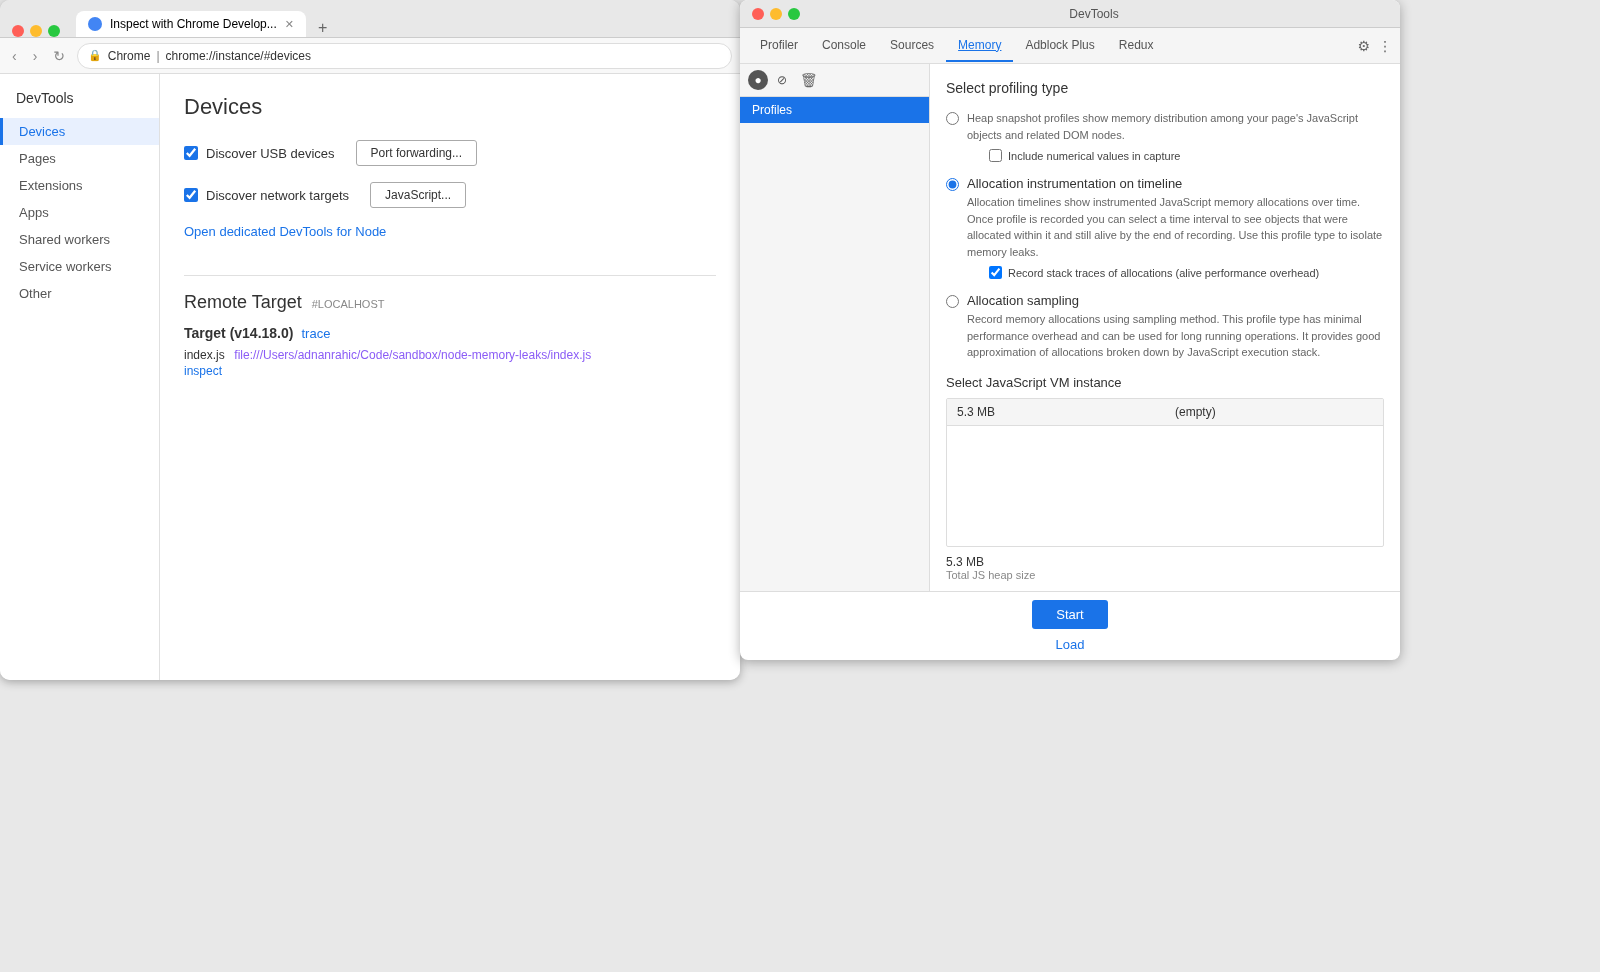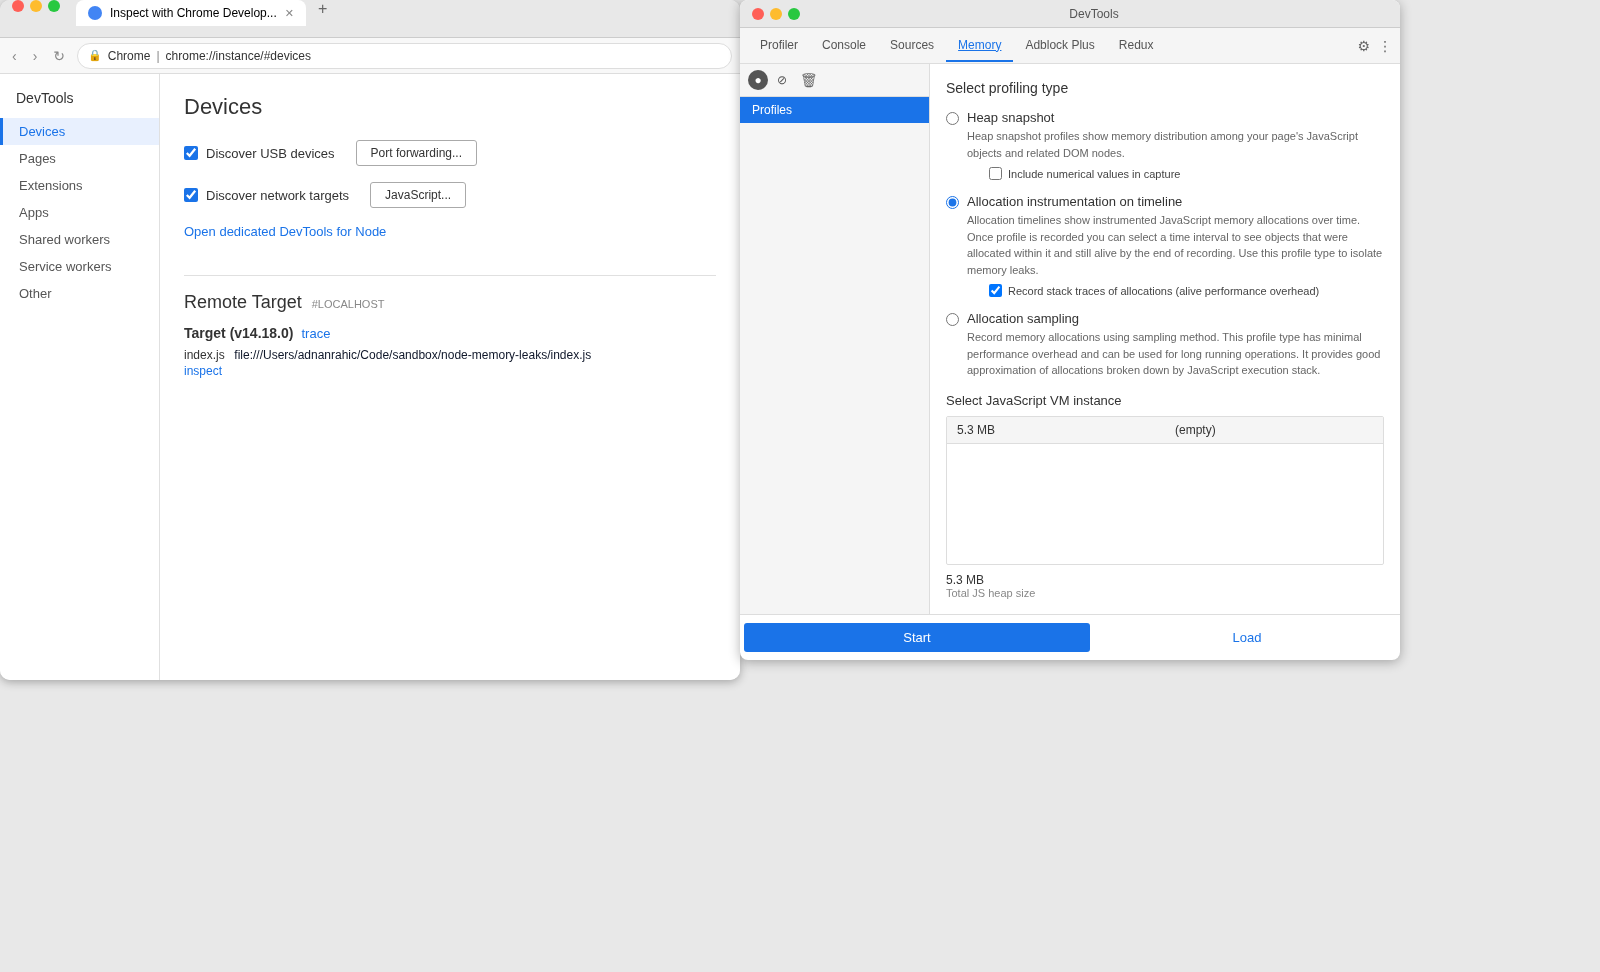--- a/index.html
+++ b/index.html
@@ -1,20 +1,20 @@
 <!DOCTYPE html>
 <html><head>
   <meta charset="utf-8">
   <style>
     * { box-sizing: border-box; margin: 0; padding: 0; }
     body { font-family: -apple-system, BlinkMacSystemFont, 'Segoe UI', sans-serif; background: #e8e8e8; font-size: 13px; width: 1600px; height: 972px; overflow: hidden; }
 
     
     .browser-window { background: #f0f0f0; border-radius: 10px; overflow: hidden; width: 740px; height: 680px; position: absolute; top: 0; left: 0; box-shadow: 0 2px 10px rgba(0,0,0,0.3); }
-    .browser-titlebar { background: #e8e8e8; height: 38px; display: flex; align-items: flex-start; padding: 0 12px; gap: 8px; border-bottom: 1px solid #ccc; }
+    .browser-titlebar { background: #e8e8e8; height: 38px; display: flex; align-items: flex-end; padding: 0 12px; gap: 8px; border-bottom: 1px solid #ccc; }
     .traffic-lights { display: flex; gap: 6px; }
     .traffic-light { width: 12px; height: 12px; border-radius: 50%; }
     .tl-red { background: #ff5f57; }
     .tl-yellow { background: #febc2e; }
     .tl-green { background: #28c840; }
     .browser-tab { display: flex; align-items: center; background: white; border-radius: 8px 8px 0 0; padding: 6px 12px; gap: 8px; font-size: 12px; margin-left: 8px; }
     .tab-favicon { width: 14px; height: 14px; background: #4285f4; border-radius: 50%; display: inline-block; }
     .tab-close { color: #888; cursor: pointer; font-size: 11px; }
     .new-tab { color: #666; font-size: 16px; margin-left: 4px; cursor: pointer; }
     .browser-toolbar { background: #f8f8f8; height: 36px; display: flex; align-items: center; padding: 0 8px; gap: 8px; border-bottom: 1px solid #ddd; }
@@ -35,21 +35,21 @@
     input[type="checkbox"].styled { width: 14px; height: 14px; accent-color: #1a73e8; }
     .btn-outline { background: white; border: 1px solid #aaa; border-radius: 3px; padding: 5px 14px; font-size: 12px; color: #333; cursor: pointer; }
     .open-devtools-link { color: #1a73e8; font-size: 13px; text-decoration: none; cursor: pointer; margin-bottom: 20px; display: inline-block; }
     .divider { border: none; border-top: 1px solid #e0e0e0; margin: 16px 0; }
     .remote-target-header { display: flex; align-items: baseline; gap: 10px; margin-bottom: 12px; }
     .remote-target-title { font-size: 18px; font-weight: 400; color: #333; }
     .remote-target-badge { font-size: 11px; color: #888; }
     .target-name { font-weight: 700; font-size: 14px; color: #333; }
     .trace-link { color: #1a73e8; text-decoration: none; font-size: 13px; }
     .target-row { display: flex; align-items: center; gap: 8px; margin-bottom: 4px; }
-    .file-path { font-size: 12px; color: #0f172a; }
+    .file-path { font-size: 12px; color: #8b5cf6; }
     .inspect-link { color: #1a73e8; font-size: 12px; text-decoration: none; cursor: pointer; display: block; margin-top: 2px; }
 
     
     .devtools-panel { position: absolute; top: 0; left: 740px; width: 660px; height: 660px; background: white; border-radius: 8px; box-shadow: 0 2px 12px rgba(0,0,0,0.3); display: flex; flex-direction: column; }
     .devtools-titlebar { background: #e8e8e8; height: 28px; display: flex; align-items: center; padding: 0 12px; border-radius: 8px 8px 0 0; border-bottom: 1px solid #ccc; }
     .devtools-traffic-lights { display: flex; gap: 6px; }
     .devtools-title { flex: 1; text-align: center; font-size: 12px; color: #555; }
     .devtools-tabs { display: flex; align-items: center; background: #f5f5f5; border-bottom: 1px solid #ddd; height: 36px; padding: 0 8px; }
     .devtools-tab { padding: 8px 12px; font-size: 12px; color: #555; cursor: pointer; border-bottom: 2px solid transparent; white-space: nowrap; }
     .devtools-tab.active { color: #1a73e8; border-bottom: 2px solid #1a73e8; text-decoration: underline; }
@@ -79,21 +79,21 @@
     .checkbox-row label { font-size: 11px; color: #444; }
     .section-title { font-size: 13px; color: #333; font-weight: 500; margin: 14px 0 8px; }
     .vm-table { border: 1px solid #ddd; border-radius: 2px; overflow: hidden; margin-bottom: 8px; }
     .vm-table-header { display: flex; background: #f5f5f5; border-bottom: 1px solid #ddd; }
     .vm-table-cell { flex: 1; padding: 6px 10px; font-size: 12px; color: #333; }
     .vm-table-body { min-height: 120px; }
     .heap-stats { display: flex; margin-bottom: 14px; }
     .heap-stat { flex: 1; }
     .heap-stat-value { font-size: 12px; color: #333; }
     .heap-stat-label { font-size: 11px; color: #888; }
-    .devtools-footer { display: flex; align-items: center; padding: 8px 4px; border-top: 1px solid #ddd; gap: 8px; }
+    .devtools-footer { display: flex; align-items: center; padding: 8px 4px; border-top: 1px solid #ddd; gap: 8px; flex-direction: column; }
     .btn-start { background: #1a73e8; color: white; border: none; border-radius: 3px; padding: 7px 24px; font-size: 13px; cursor: pointer; flex: 1; }
     .btn-load { background: none; border: none; color: #1a73e8; font-size: 13px; cursor: pointer; flex: 1; text-align: center; }
   </style>
 </head>
 <body>
 
 <div class="browser-window">
 
   <div class="browser-titlebar">
     <div class="traffic-lights">
@@ -209,21 +209,20 @@
       <div class="profiles-item">Profiles</div>
     </div>
 
     <div class="devtools-main">
       <div class="profiling-title">Select profiling type</div>
 
       <div class="radio-group">
         <div class="radio-option">
           <input type="radio" name="profiling" id="heap-snapshot" style="">
           <div class="radio-content">
-            <label class="radio-label" for="heap-snapshot">Heap snapshot</label>
             <span class="radio-desc">Heap snapshot profiles show memory distribution among your page's JavaScript objects and related DOM nodes.</span>
             <div class="checkbox-row">
               <input type="checkbox" id="incl-numerical" style="">
               <label for="incl-numerical">Include numerical values in capture</label>
             </div>
           </div>
         </div>
       </div>
 
       <div class="radio-group">

